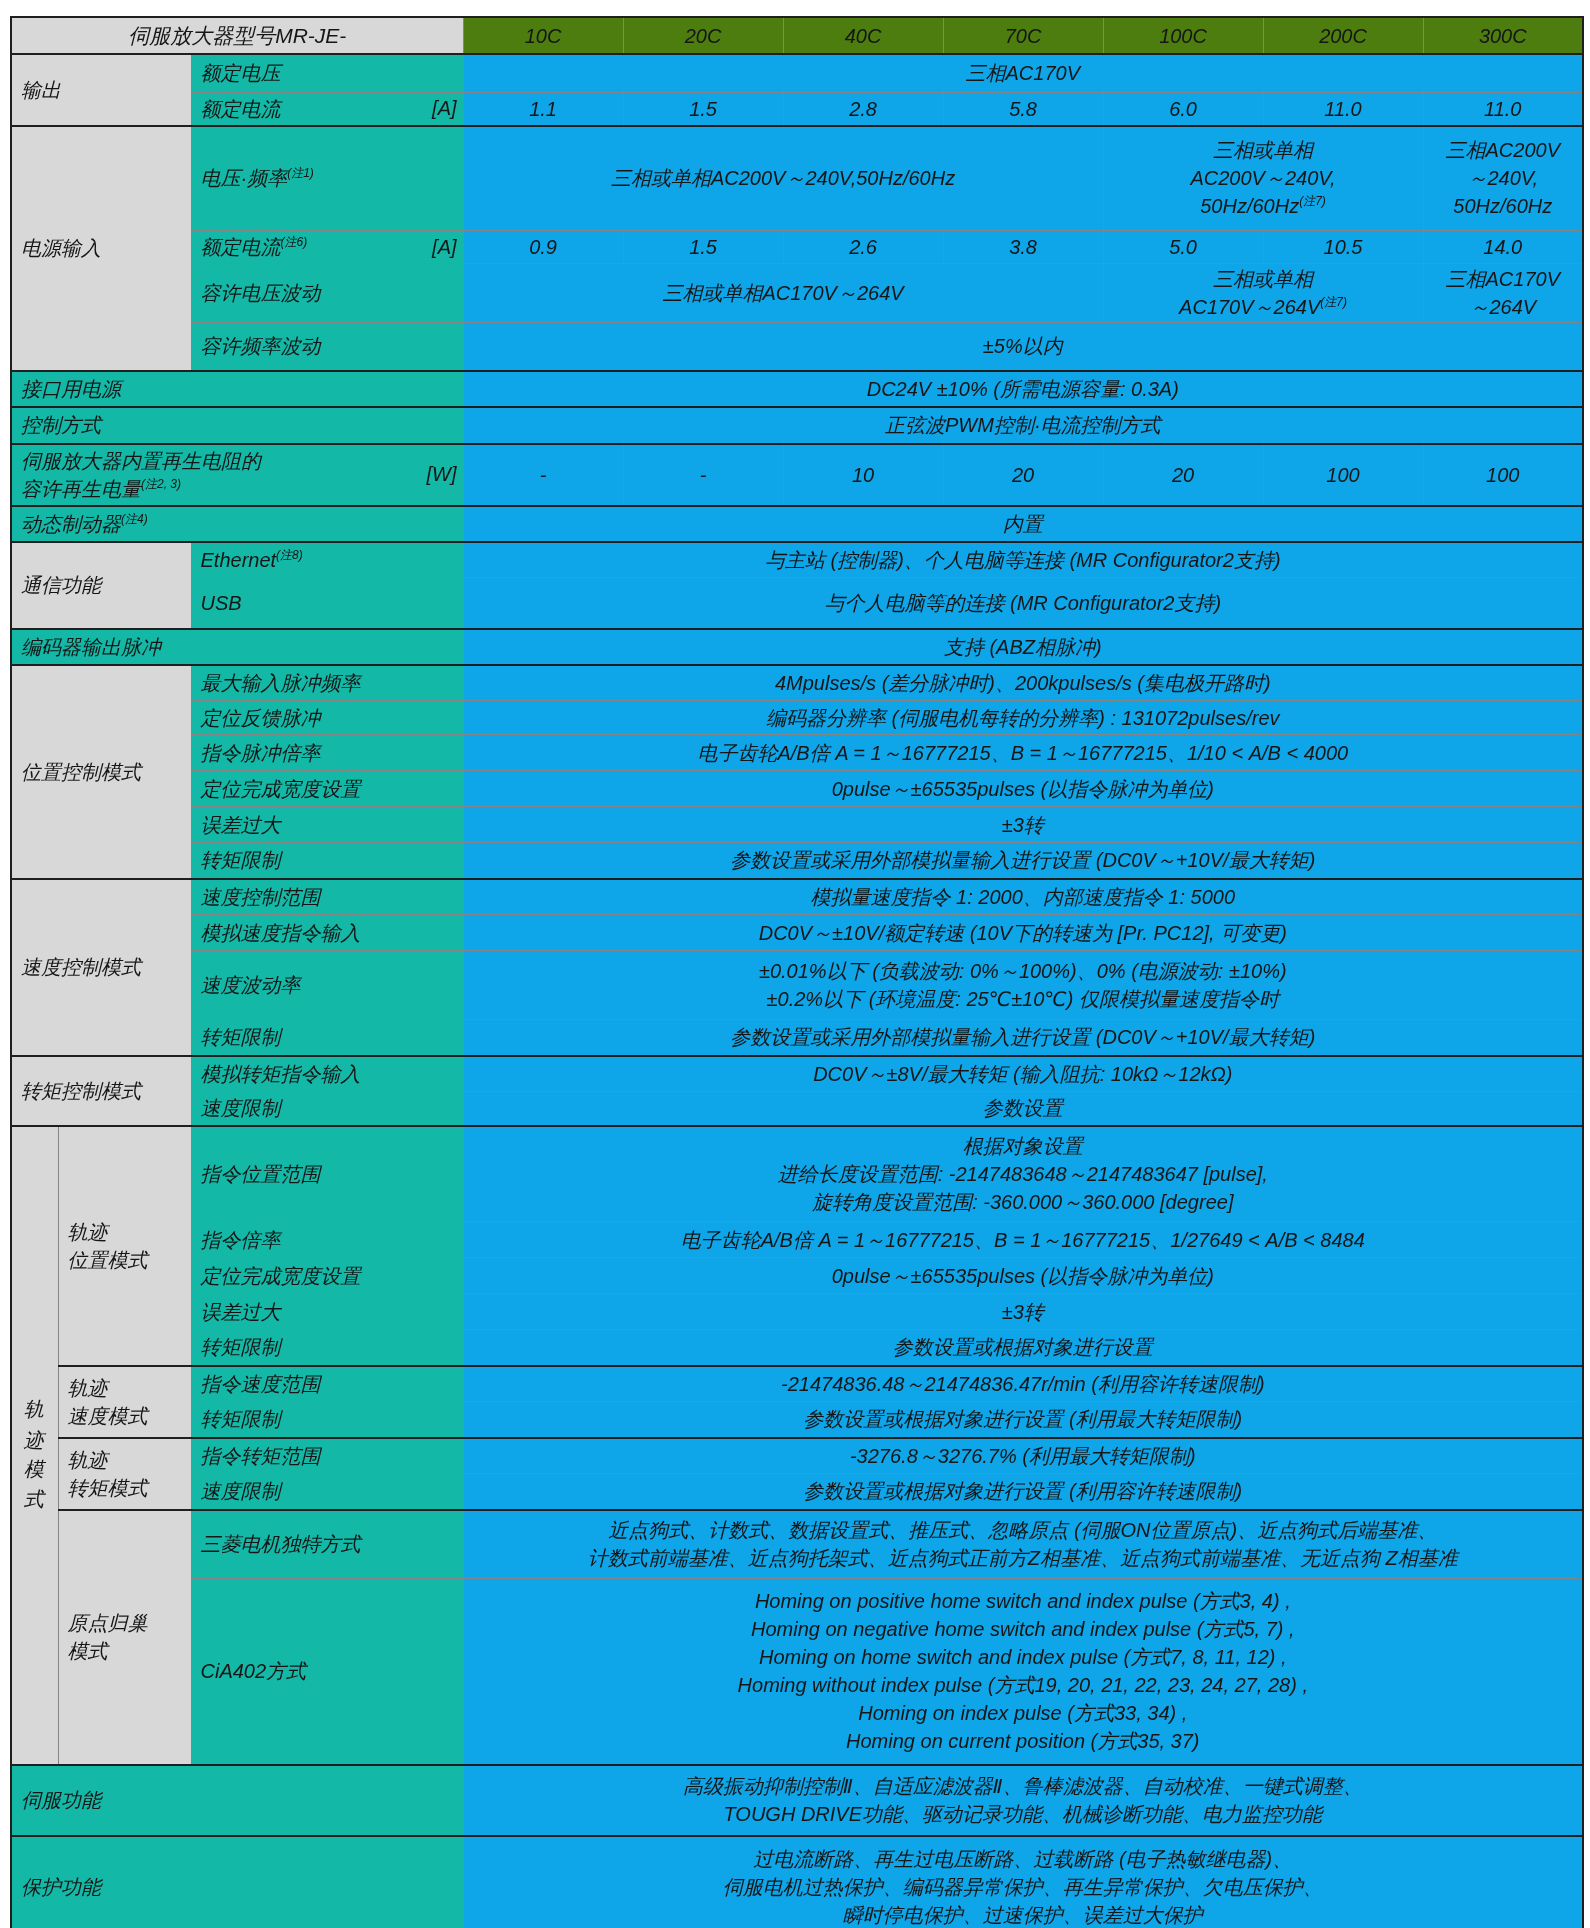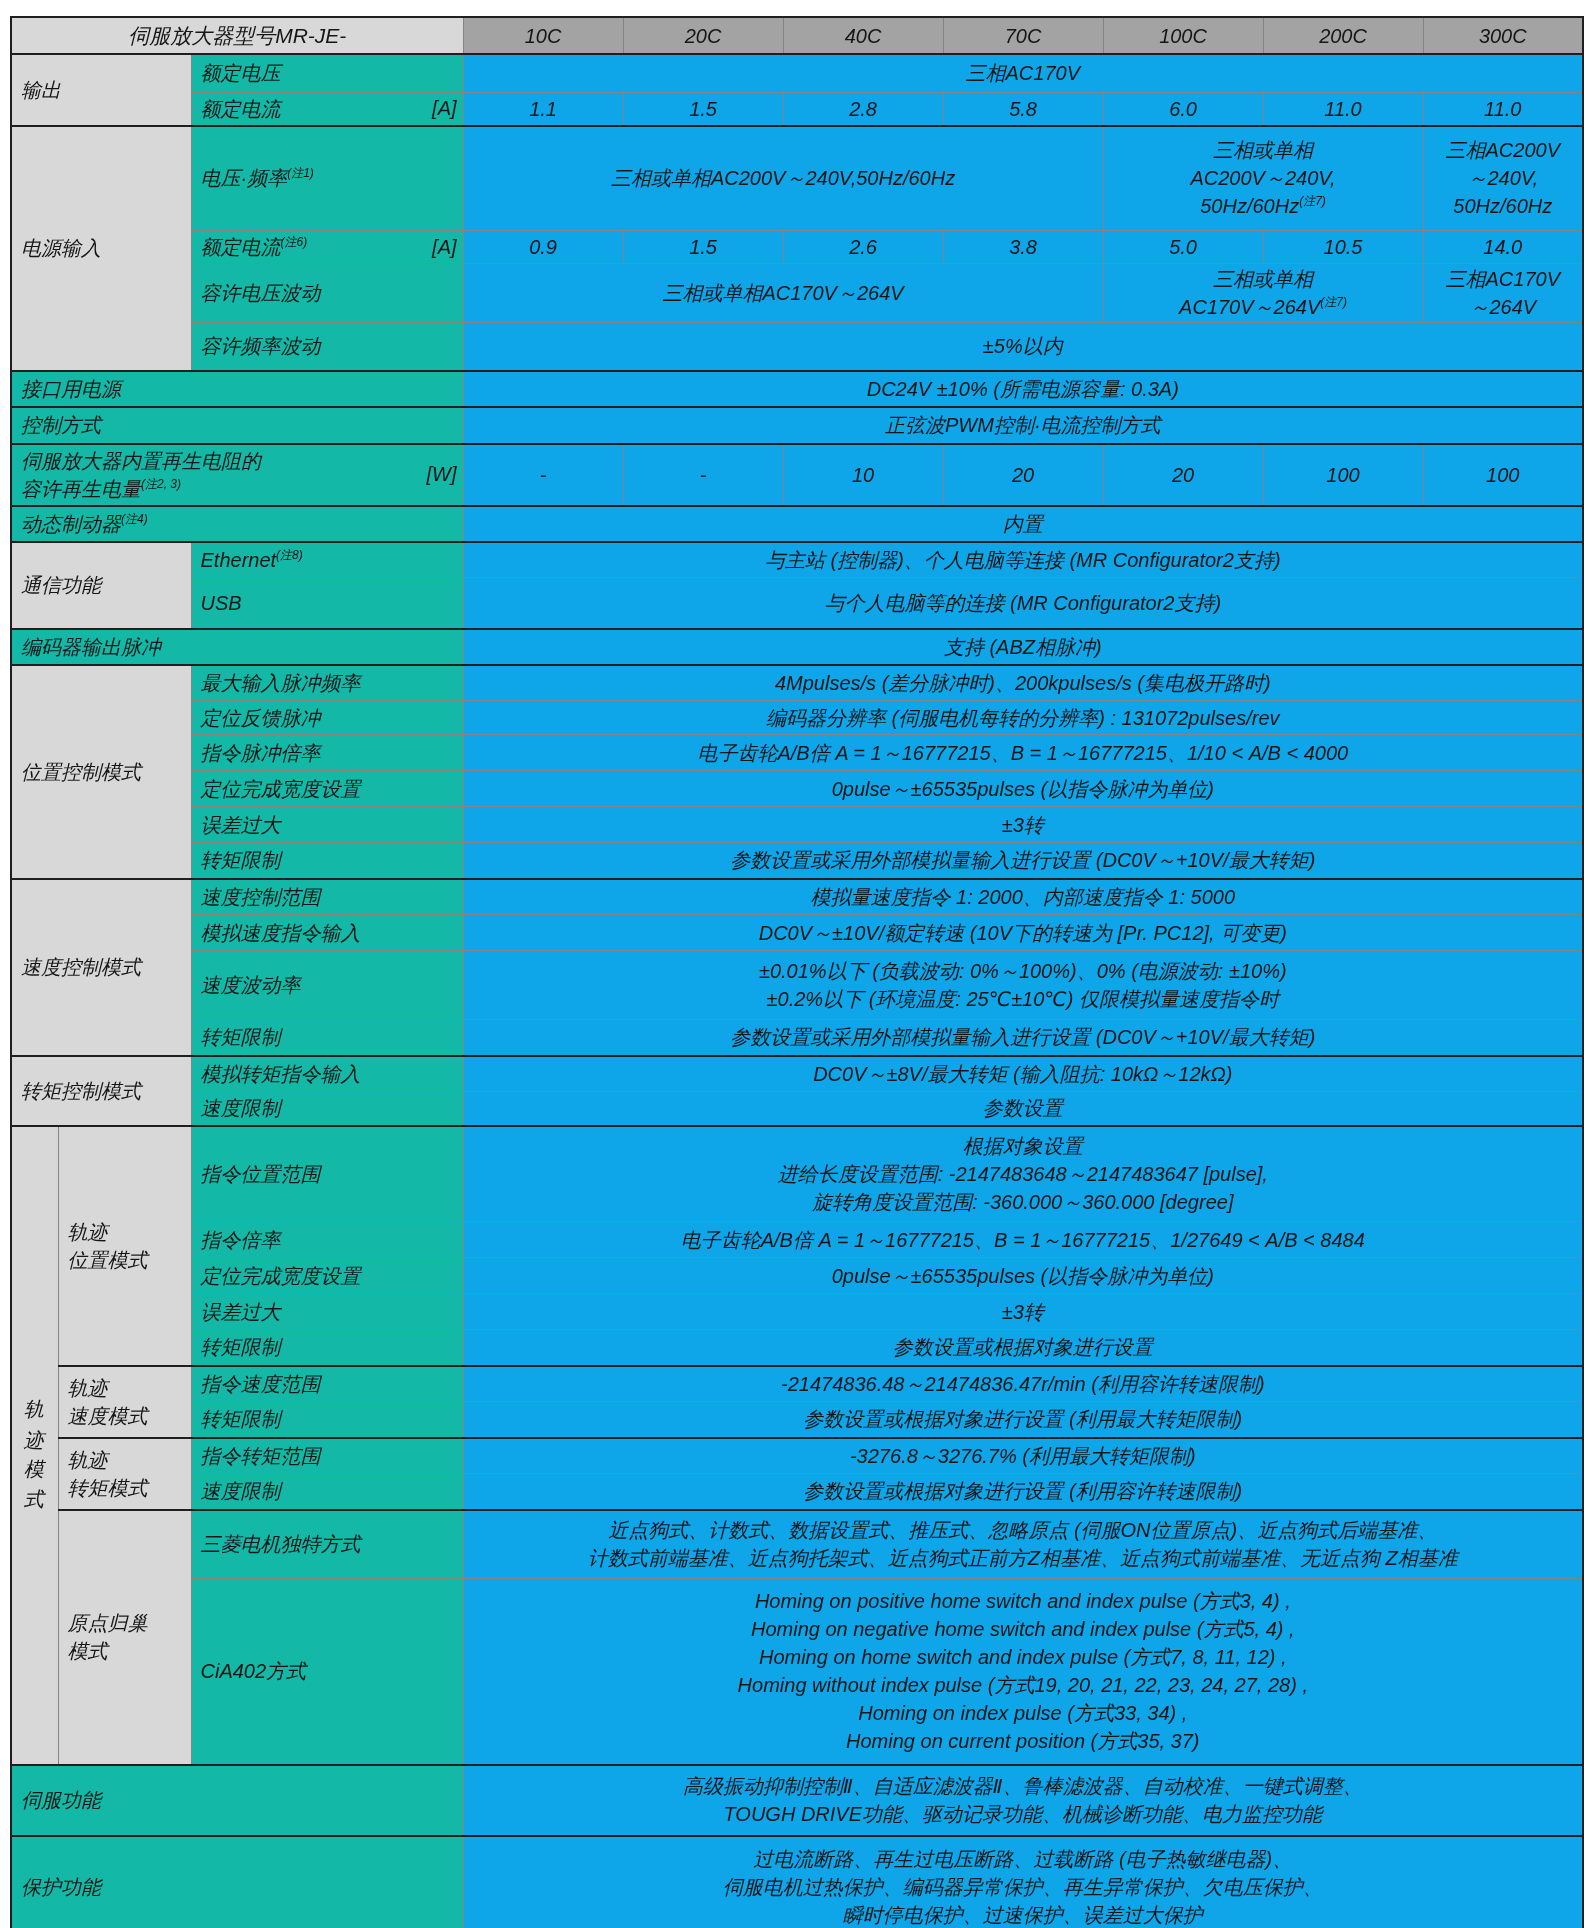--- a/index.html
+++ b/index.html
@@ -2,21 +2,21 @@
 <html><head>
 <meta charset="utf-8">
 <style>
   html,body{margin:0;padding:0;background:#ffffff;}
   body{width:1590px;height:1928px;font-family:"Liberation Sans","DejaVu Sans",sans-serif;color:#161616;}
   .wrap{padding:16px 9px 0 10px;}
   table{border-collapse:collapse;table-layout:fixed;width:1572px;border:2px solid #1f1f1f;font-style:italic;}
   td{border:1px solid #848484;vertical-align:middle;overflow:hidden;}
   tr.major > td{border-top:2px solid #1f1f1f;}
   td.toplabel{background:#d8d8d8;text-align:center;font-size:21px;}
-  td.head{background:#a3a3a3;text-align:center;font-size:20px;}
+  td.head{background:#4d7c0f;text-align:center;font-size:20px;}
   td.group{background:#d8d8d8;text-align:left;padding:2px 4px 2px 9px;font-size:20px;}
   td.lab{background:#14b8a6;text-align:left;padding:2px 6px 2px 9px;font-size:20px;}
   td.vert{background:#d8d8d8;text-align:center;}
   td.vert span{writing-mode:vertical-rl;text-orientation:upright;letter-spacing:30px;font-size:20px;display:inline-block;}
   td.val{background:#0ea5e9;text-align:center;font-size:20px;padding:1px 4px;}
   .ln{line-height:28px;white-space:nowrap;}
   .cellflex{display:flex;justify-content:space-between;align-items:center;}
   .cellflex .unit{font-size:20px;padding-left:4px;}
   sup{font-size:12px;line-height:0;}
 </style>
@@ -470,21 +470,21 @@
             <div class="ln">近点狗式、计数式、数据设置式、推压式、忽略原点 (伺服ON位置原点)、近点狗式后端基准、</div>
             <div class="ln">计数式前端基准、近点狗托架式、近点狗式正前方Z相基准、近点狗式前端基准、无近点狗 Z相基准</div>
           </td>
         </tr>
         <tr style="height: 186px;">
           <td class="lab">
             <div class="ln">CiA402方式</div>
           </td>
           <td class="val" colspan="7">
             <div class="ln">Homing on positive home switch and index pulse (方式3, 4) ,</div>
-            <div class="ln">Homing on negative home switch and index pulse (方式5, 4) ,</div>
+            <div class="ln">Homing on negative home switch and index pulse (方式5, 7) ,</div>
             <div class="ln">Homing on home switch and index pulse (方式7, 8, 11, 12) ,</div>
             <div class="ln">Homing without index pulse (方式19, 20, 21, 22, 23, 24, 27, 28) ,</div>
             <div class="ln">Homing on index pulse (方式33, 34) ,</div>
             <div class="ln">Homing on current position (方式35, 37)</div>
           </td>
         </tr>
         <tr class="major" style="height: 71px;">
           <td class="lab" colspan="3">
             <div class="ln">伺服功能</div>
           </td>

